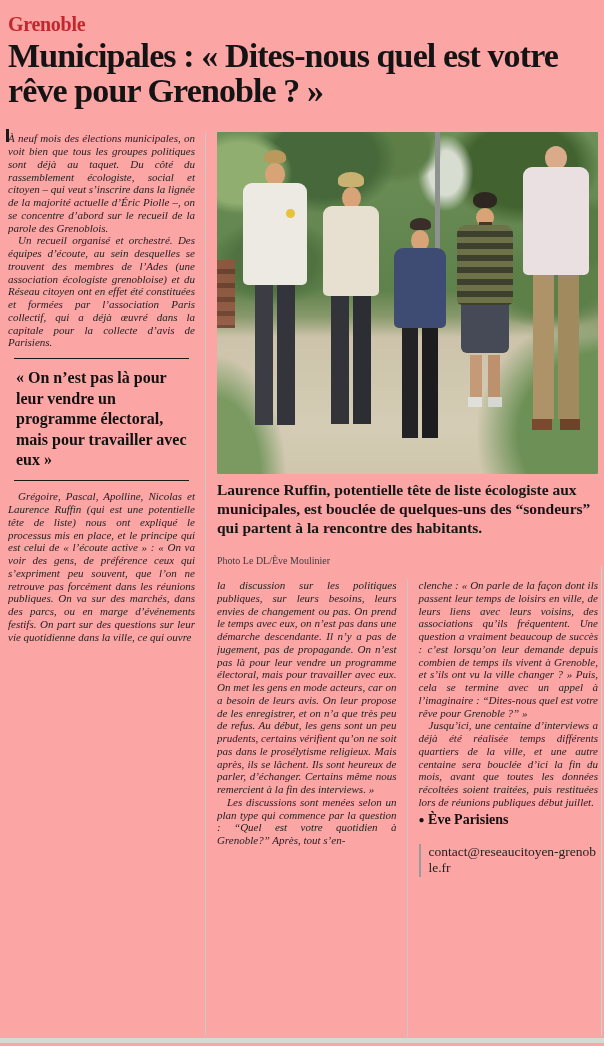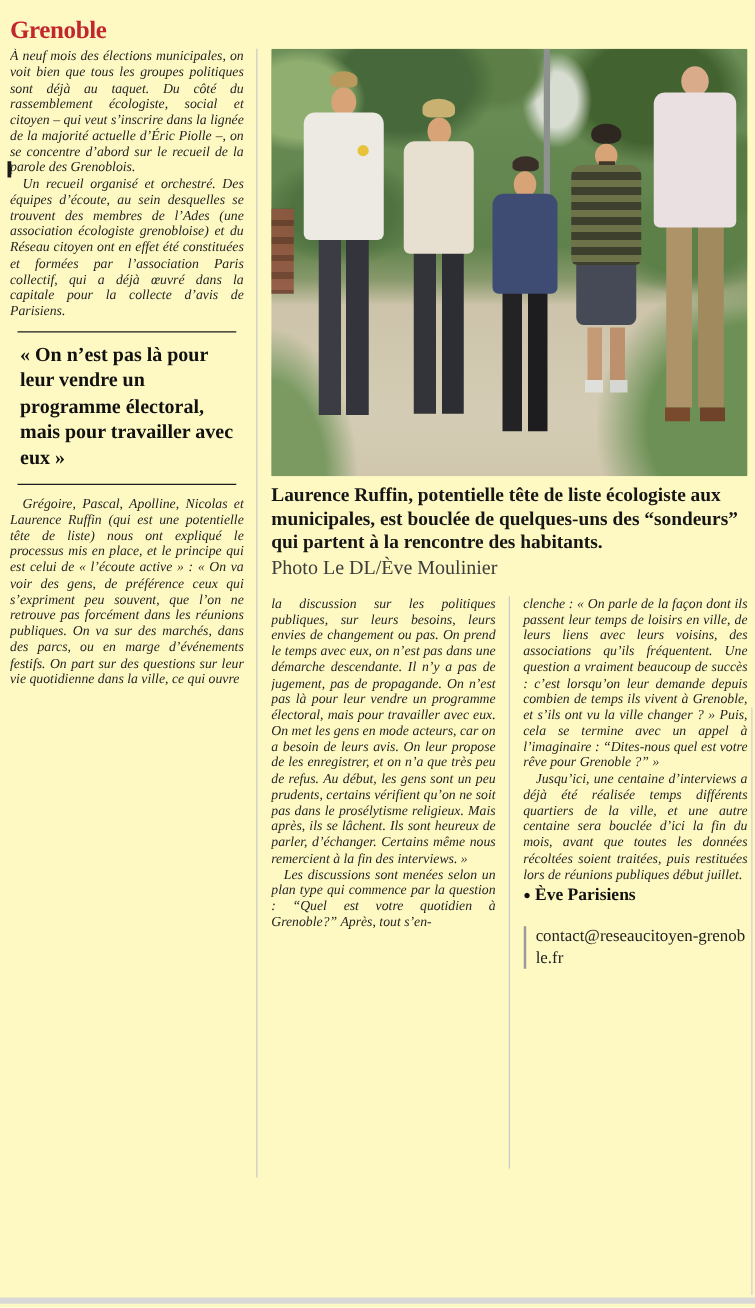--- a/index.html
+++ b/index.html
@@ -1,17 +1,17 @@
 <!DOCTYPE html>
 <html lang="fr"><head>
 <meta charset="utf-8">
 <style>
   * { margin:0; padding:0; box-sizing:border-box; }
   body { background:#fff; font-family:"Liberation Serif","DejaVu Serif",serif; }
-  .page { position:relative; width:604px; height:1046px; background:#fef9c3; overflow:hidden;
+  .page { position:relative; width:604px; height:1046px; background:#fca5a5; overflow:hidden;
           padding:0 8px; color:#1c1c1c; }
 
   .kicker { font-size:20px; font-weight:bold; color:#c2272d; margin:13px 0 3px 0; letter-spacing:-0.3px; }
   .headline { font-size:34px; font-weight:bold; color:#141414; line-height:1.02; letter-spacing:-0.9px; margin:3px 0 24px 0; }
 
   .start-bar { position:absolute; left:6px; top:129px; width:3px; height:13px; background:#1a1a1a; }
 
   .main { display:flex; align-items:flex-start; }
   .col-left { width:198px; min-width:198px; padding-right:10px; border-right:1px solid #c9c9c9;
               height:903px; overflow:hidden; }
@@ -82,21 +82,21 @@
   .p4 .shoes { width:34px; height:10px; background:linear-gradient(90deg,#dfe0dc 0 42%,transparent 42% 58%,#d6d7d3 58% 100%); }
 
   .p5 { left:306px; top:14px; }
   .p5 .head { width:22px; height:24px; background:#d9ab8b; }
   .p5 .torso{ width:66px; height:108px; background:#eae0e1; }
   .p5 .legs { width:46px; height:146px; background:linear-gradient(90deg,#ad9367 0 45%,transparent 45% 55%,#a28a5f 55% 100%); }
   .p5 .shoes{ width:48px; height:11px; background:linear-gradient(90deg,#7a4a2e 0 42%,transparent 42% 58%,#6f422a 58% 100%); }
 
   
   .caption { font-weight:bold; font-size:15.5px; line-height:1.2; color:#161616; margin-top:7px; }
-  .credit  { font-size:16px; color:#3c3c3c; margin-top:2px; }
+  .credit  { font-size:10px; color:#3c3c3c; margin-top:18px; }
 
   
   .two-cols { display:flex; margin-top:13px; height:458px; overflow:hidden; }
   .col-mid { flex:1; padding-right:10px; border-right:1px solid #c9c9c9; }
   .col-rcol { flex:1; padding-left:11px; }
   .col-mid p.body + p.body, .col-rcol p.body + p.body { margin-top:0; }
 
   .byline { font-size:14px; font-weight:bold; color:#111; margin-top:3px; }
   .byline .bullet { font-size:10px; vertical-align:1px; }
   .contact { border-left:2px solid #9a9a9a; padding-left:8px; margin-top:4px; }
@@ -104,20 +104,21 @@
   .contact .email { word-break:break-all;margin-top:16px; }
 
   .right-edge { position:absolute; right:2px; top:566px; height:470px; width:1px; background:#cfcfcf; }
   .bottom-bar { position:absolute; left:0; right:0; bottom:3px; height:5px; background:#d8d8d6; z-index:5; }
 </style>
 </head>
 <body>
 
 <div class="page">
   <div class="kicker">Grenoble</div>
+  <h1 class="headline">Municipales : « Dites-nous quel est votre rêve pour Grenoble ? »</h1>
   <div class="start-bar"></div>
 
   <div class="main">
 
     <div class="col-left">
       <p class="body">À neuf mois des élections municipales, on voit bien que tous les groupes politiques sont déjà au taquet. Du côté du rassemblement écologiste, social et citoyen – qui veut s’inscrire dans la lignée de la majorité actuelle d’Éric Piolle –, on se concentre d’abord sur le recueil de la parole des Grenoblois.</p>
       <p class="body indent">Un recueil organisé et orchestré. Des équipes d’écoute, au sein desquelles se trouvent des membres de l’Ades (une association écologiste grenobloise) et du Réseau citoyen ont en effet été constituées et formées par l’association Paris collectif, qui a déjà œuvré dans la capitale pour la collecte d’avis de Parisiens.</p>
       <div class="pullquote">
         <p>« On n’est pas là pour leur vendre un programme électoral, mais pour travailler avec eux »</p>
       </div>

